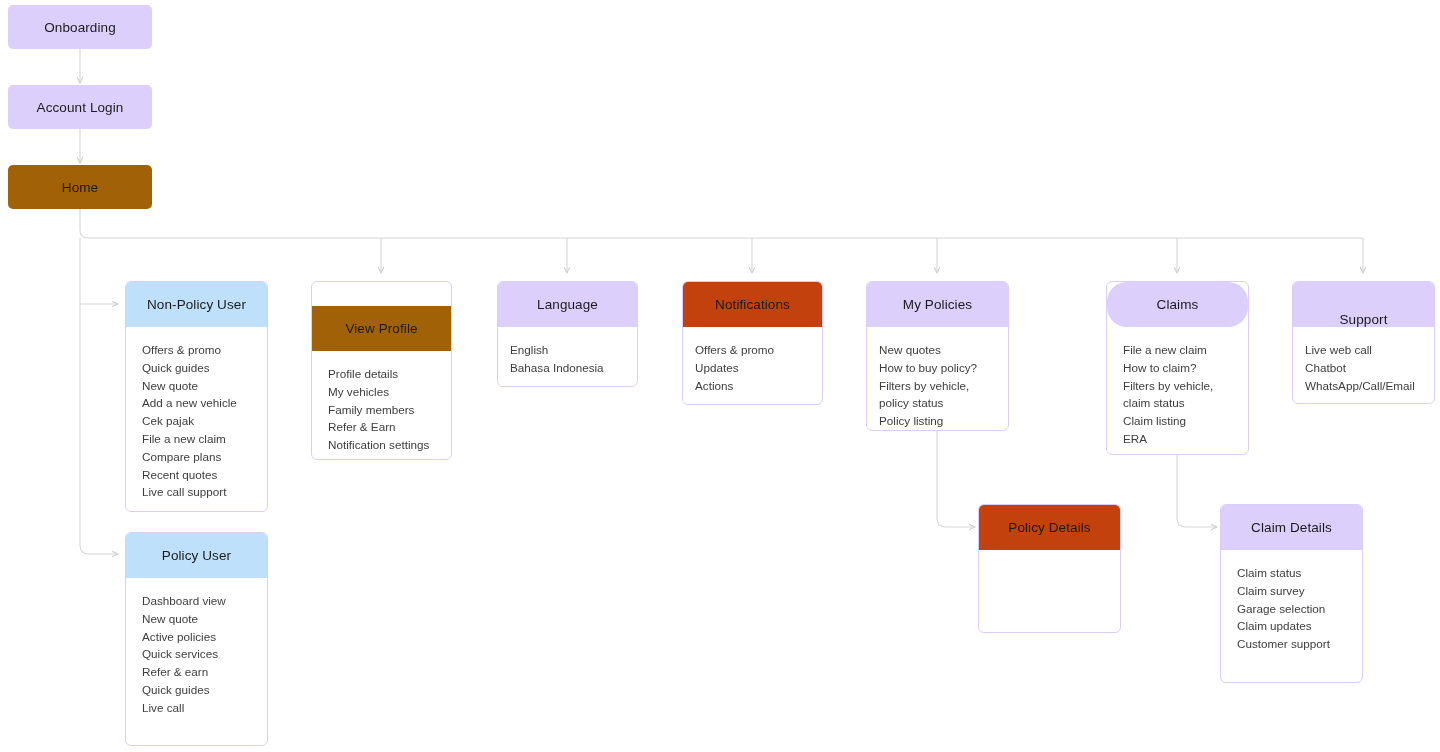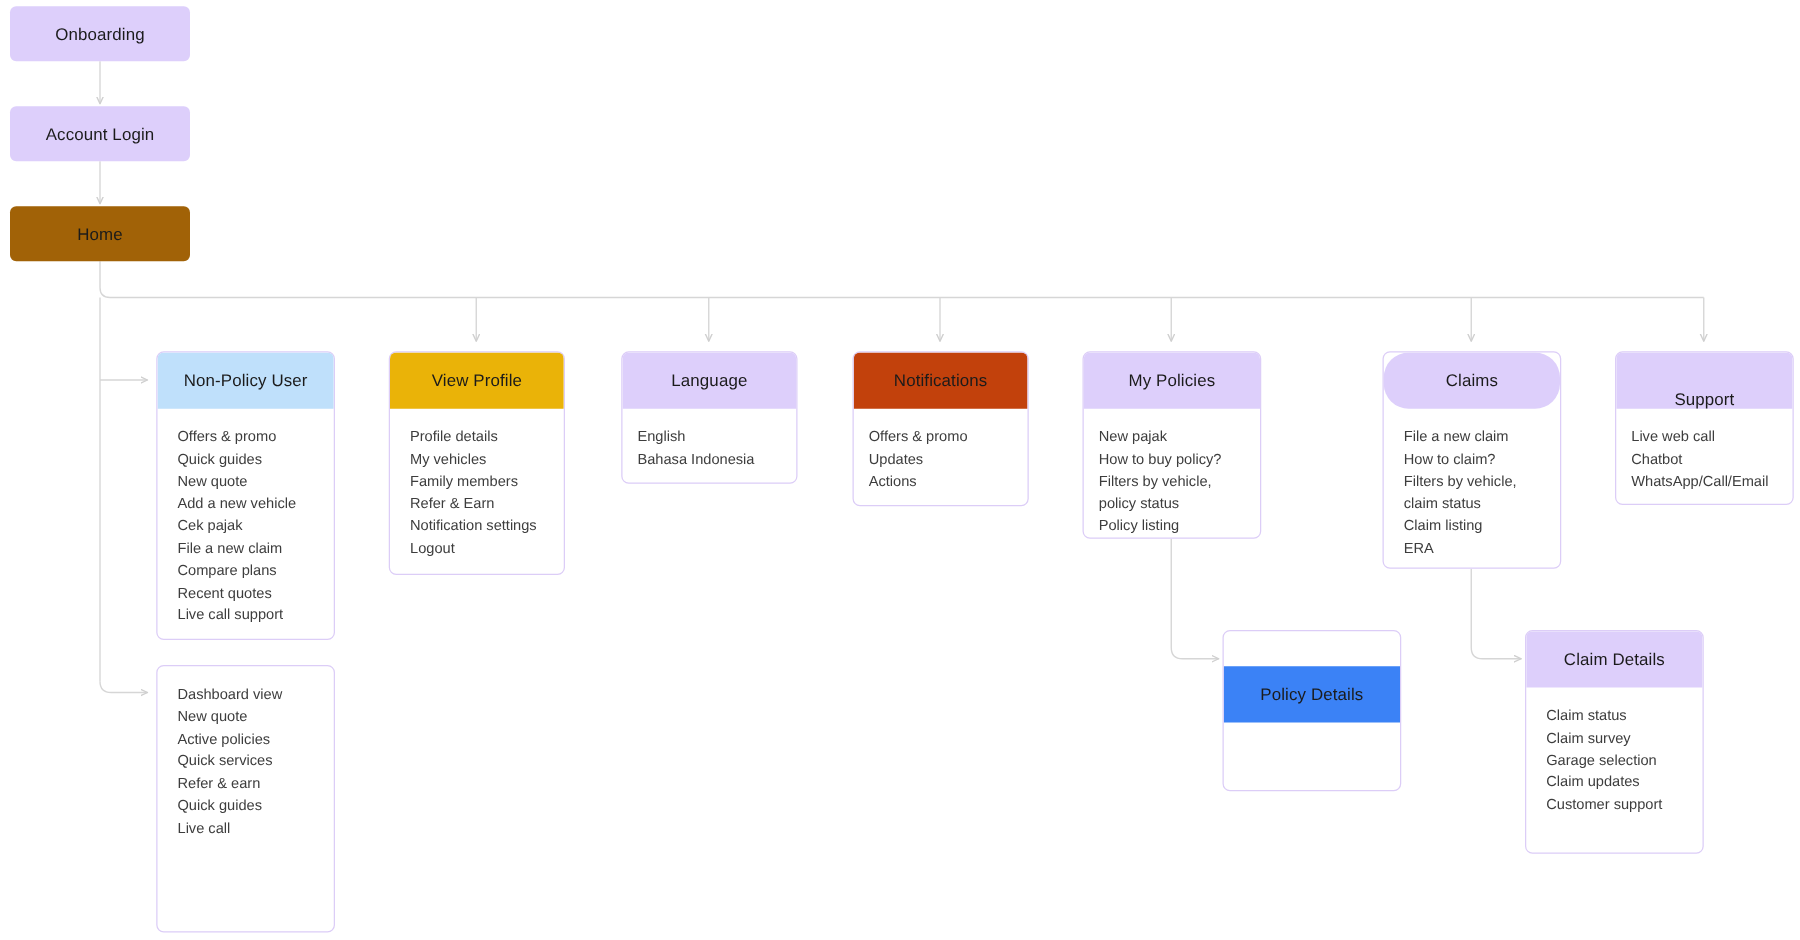--- a/index.html
+++ b/index.html
@@ -123,33 +123,36 @@
       <div class="card-item">Add a new vehicle</div>
       <div class="card-item">Cek pajak</div>
       <div class="card-item">File a new claim</div>
       <div class="card-item">Compare plans</div>
       <div class="card-item">Recent quotes</div>
       <div class="card-item">Live call support</div>
     </div>
   </div>
 
   <div class="card" style="left:125px;top:532px;width:143px;height:214px;">
+    <div class="card-head" style="height:45px;background:#bfe0fb;">
+      <span>Policy User</span>
+    </div>
     <div class="card-body pad-right">
       <div class="card-item">Dashboard view</div>
       <div class="card-item">New quote</div>
       <div class="card-item">Active policies</div>
       <div class="card-item">Quick services</div>
       <div class="card-item">Refer &amp; earn</div>
       <div class="card-item">Quick guides</div>
       <div class="card-item">Live call</div>
     </div>
   </div>
 
   <div class="card" style="left:311px;top:281px;width:141px;height:179px;">
-    <div class="card-head" style="height:45px;background:#eab308;">
+    <div class="card-head" style="height:45px;background:#a16207;margin-top:24px;">
       <span>View Profile</span>
     </div>
     <div class="card-body pad-right">
       <div class="card-item">Profile details</div>
       <div class="card-item">My vehicles</div>
       <div class="card-item">Family members</div>
       <div class="card-item">Refer &amp; Earn</div>
       <div class="card-item">Notification settings</div>
       <div class="card-item">Logout</div>
     </div>
@@ -174,21 +177,21 @@
       <div class="card-item">Updates</div>
       <div class="card-item">Actions</div>
     </div>
   </div>
 
   <div class="card" style="left:866px;top:281px;width:143px;height:150px;">
     <div class="card-head" style="height:45px;background:#ddcffb;">
       <span>My Policies</span>
     </div>
     <div class="card-body">
-      <div class="card-item">New pajak</div>
+      <div class="card-item">New quotes</div>
       <div class="card-item">How to buy policy?</div>
       <div class="card-item">Filters by vehicle, policy status</div>
       <div class="card-item">Policy listing</div>
     </div>
   </div>
 
   <div class="card" style="left:1106px;top:281px;width:143px;height:174px;">
     <div class="card-head" style="height:45px;background:#ddcffb;border-radius:20px;">
       <span>Claims</span>
     </div>
@@ -206,21 +209,21 @@
       <span>Support</span>
     </div>
     <div class="card-body">
       <div class="card-item">Live web call</div>
       <div class="card-item">Chatbot</div>
       <div class="card-item">WhatsApp/Call/Email</div>
     </div>
   </div>
 
   <div class="card" style="left:978px;top:504px;width:143px;height:129px;">
-    <div class="card-head" style="height:45px;background:#3b82f6;margin-top:28px;">
+    <div class="card-head" style="height:45px;background:#c2410c;">
       <span>Policy Details</span>
     </div>
   </div>
 
   <div class="card" style="left:1220px;top:504px;width:143px;height:179px;">
     <div class="card-head" style="height:45px;background:#ddcffb;">
       <span>Claim Details</span>
     </div>
     <div class="card-body pad-right">
       <div class="card-item">Claim status</div>

